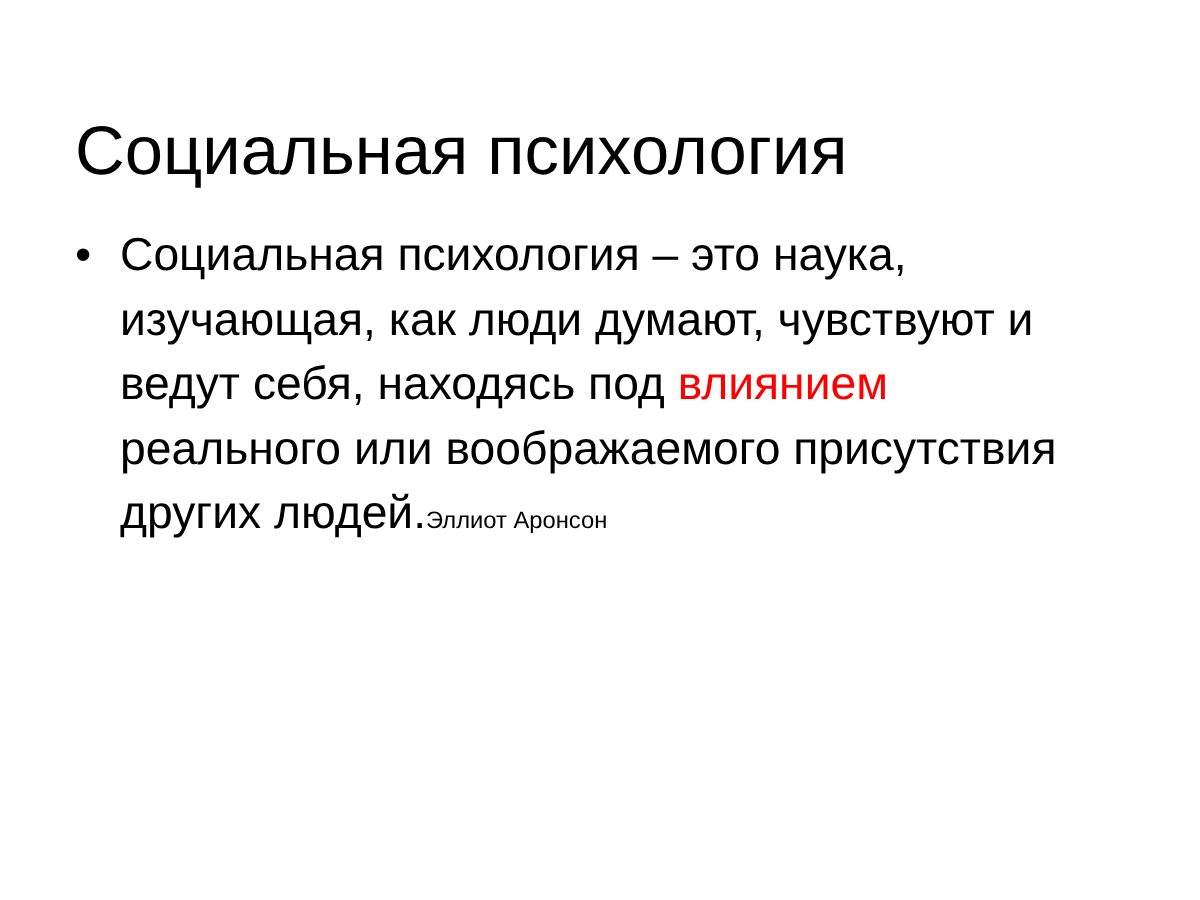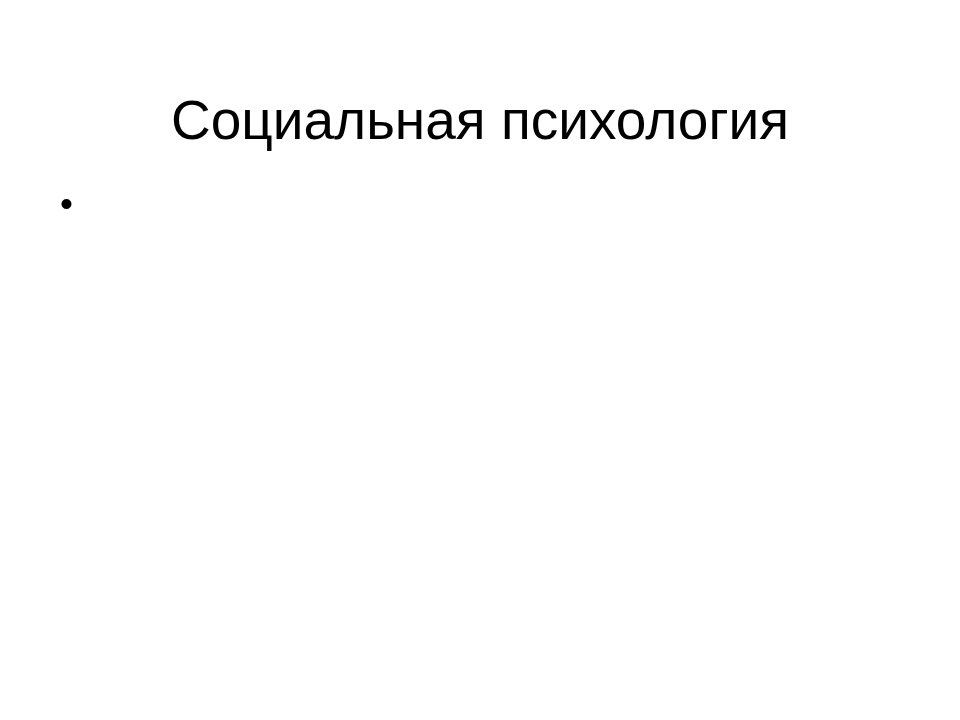--- a/index.html
+++ b/index.html
@@ -23,21 +23,21 @@
     background: #ffffff;
     box-sizing: border-box;
   }
 
   
   .slide-title {
     position: absolute;
     left: 60px;
     top: 52px;
     width: 840px;
-    text-align: center;
+    text-align: left;
     font-size: 55px;
     line-height: 62px;
     font-weight: 400;
     letter-spacing: 0px;
     color: #000000;
     white-space: nowrap;
   }
 
   
   .body-block {
@@ -91,18 +91,19 @@
 <div class="slide" style="background: rgb(255, 255, 255);">
 
   <h1 class="slide-title">Социальная психология</h1>
 
   <div class="body-block">
 
     <div class="bullet-item">
 
       <span class="bullet-marker">•</span>
 
+      <span class="bullet-text"><span style="color: rgb(0, 0, 0);">Социальная психология – это наука, изучающая, как люди думают, чувствуют и ведут себя, находясь под </span><span class="hl-red" style="color: rgb(255, 0, 0);">влиянием</span><span style="color: rgb(0, 0, 0);"> реального или воображаемого присутствия других людей.</span><span class="attribution">Эллиот Аронсон</span></span>
 
     </div>
 
   </div>
 
 </div>
 
 </body></html>

